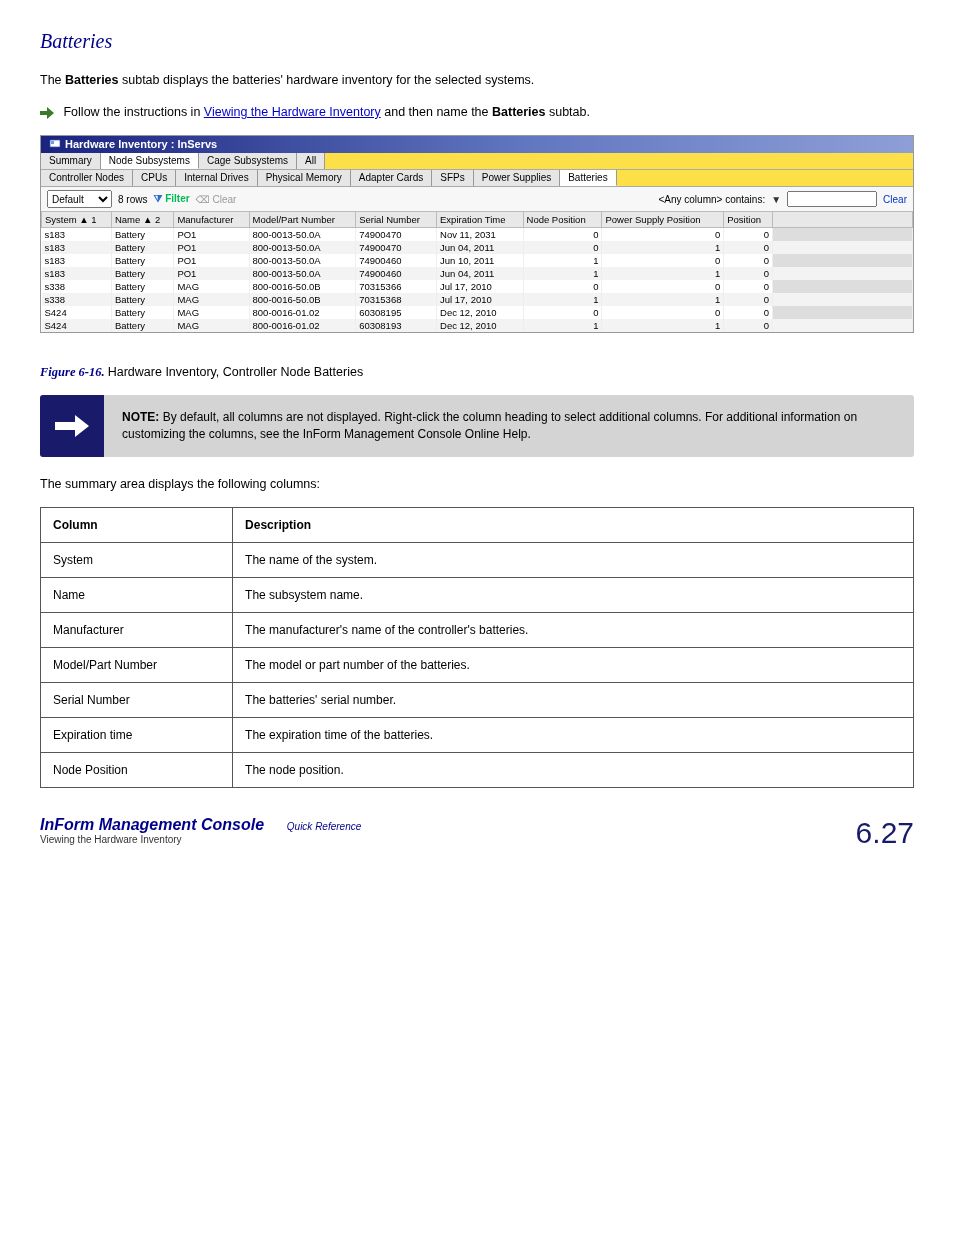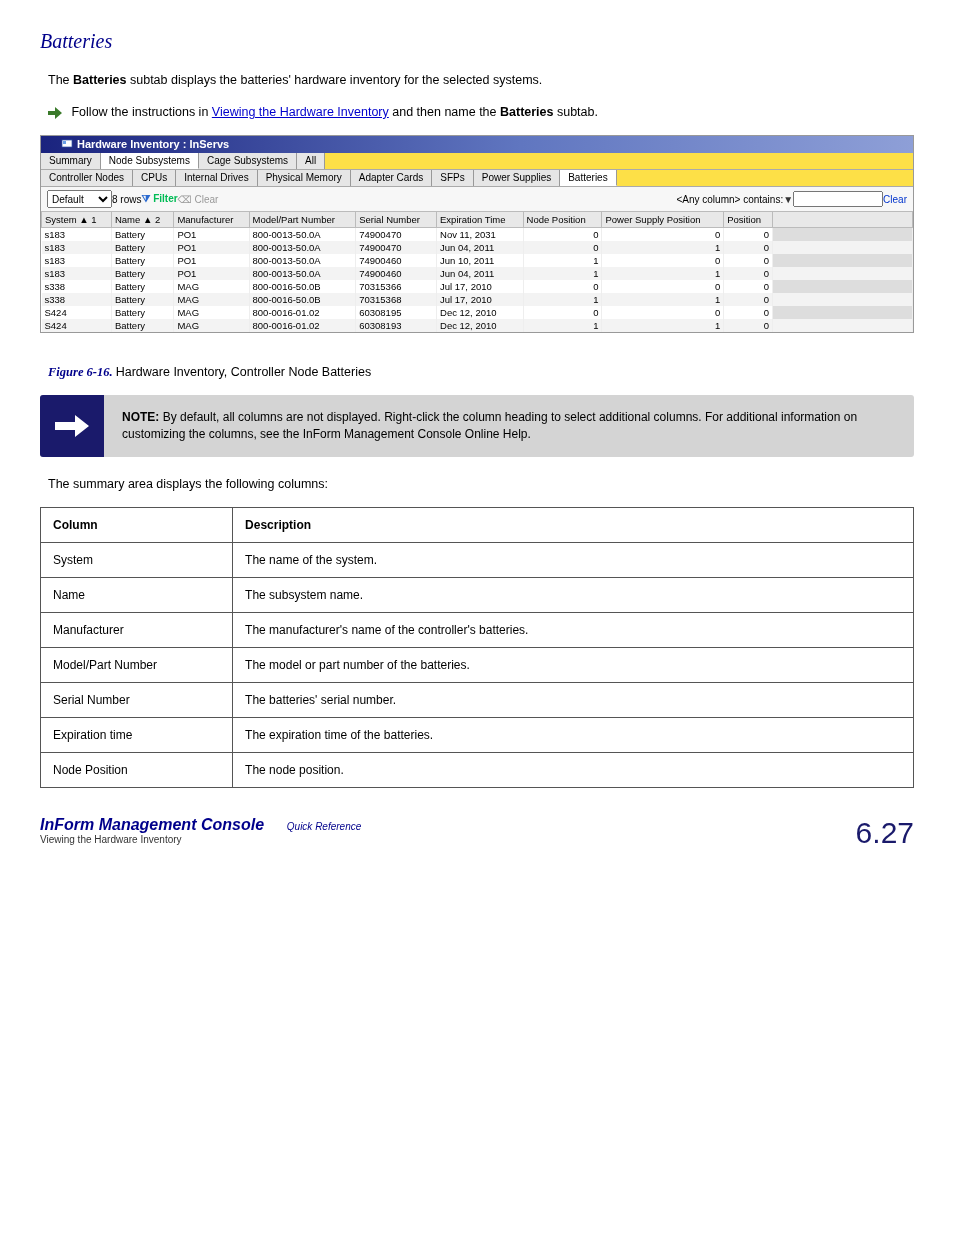--- a/index.html
+++ b/index.html
@@ -15,21 +15,21 @@
   .section-label {
     color: #00008b;
     font-family: Georgia, 'Times New Roman', serif;
     font-size: 20px;
     font-style: italic;
     margin: 10px 0 18px 0;
   }
   .body-text {
     font-size: 12.5px;
     line-height: 1.45;
-    margin: 0 0 14px 8px;
+    margin: 0 0 14px 0;
   }
   .link {
     color: #0000cc;
     text-decoration: underline;
   }
   .arrow-bullet {
     display: inline-block;
     width: 14px;
     height: 12px;
     position: relative;
@@ -41,21 +41,21 @@
   
   .hw-panel {
     border: 1px solid #999;
     margin: 6px 0 30px 0;
   }
   .hw-panel-title {
     background: linear-gradient(90deg, #1a237e 0%, #6076c0 55%, #8e9fd7 100%);
     color: #fff;
     font-weight: bold;
     font-size: 11px;
-    padding: 2px 4px 3px 20px;
+    padding: 2px 4px 3px 8px;
     display:flex;
     align-items:center;
   }
   .hw-panel-title .ico {
     width:12px;height:12px;margin-right:4px;display:inline-block;
   }
   .tabrow1, .tabrow2 {
     display: flex;
     border-bottom: 1px solid #aaa;
     background: #fde047;
@@ -72,20 +72,21 @@
     border-bottom: 1px solid #fff;
     position: relative;
     top: 0;
   }
   .toolbar {
     display: flex;
     align-items: center;
     padding: 3px 6px;
     background: #f7f7f7;
     font-size: 10px;
+    gap: 6px;
   }
   .toolbar select {
     font-size:10px;
     height:18px;
     width:65px;
   }
   .filter-link { color:#0b5; font-weight:bold; }
   .clear-link-small { color:#999; }
   .toolbar-spacer { flex:1; }
   .toolbar input[type=text] { font-size:10px; height:16px; width:90px; }

